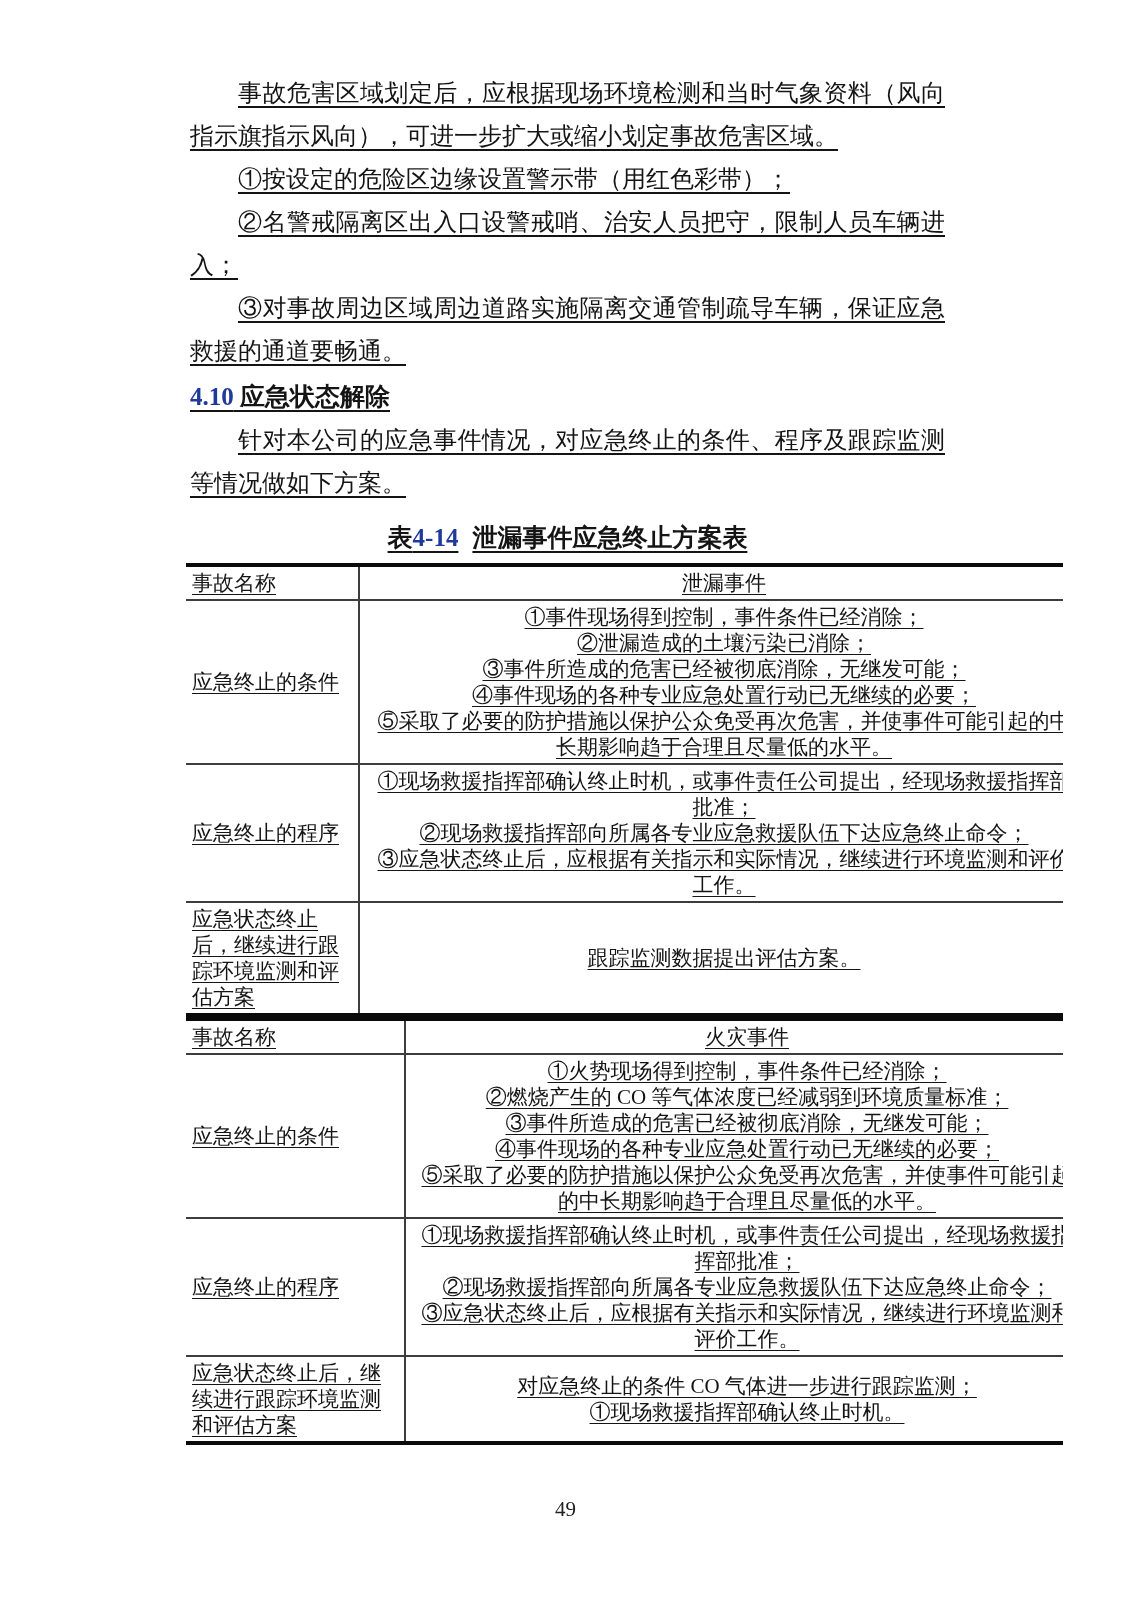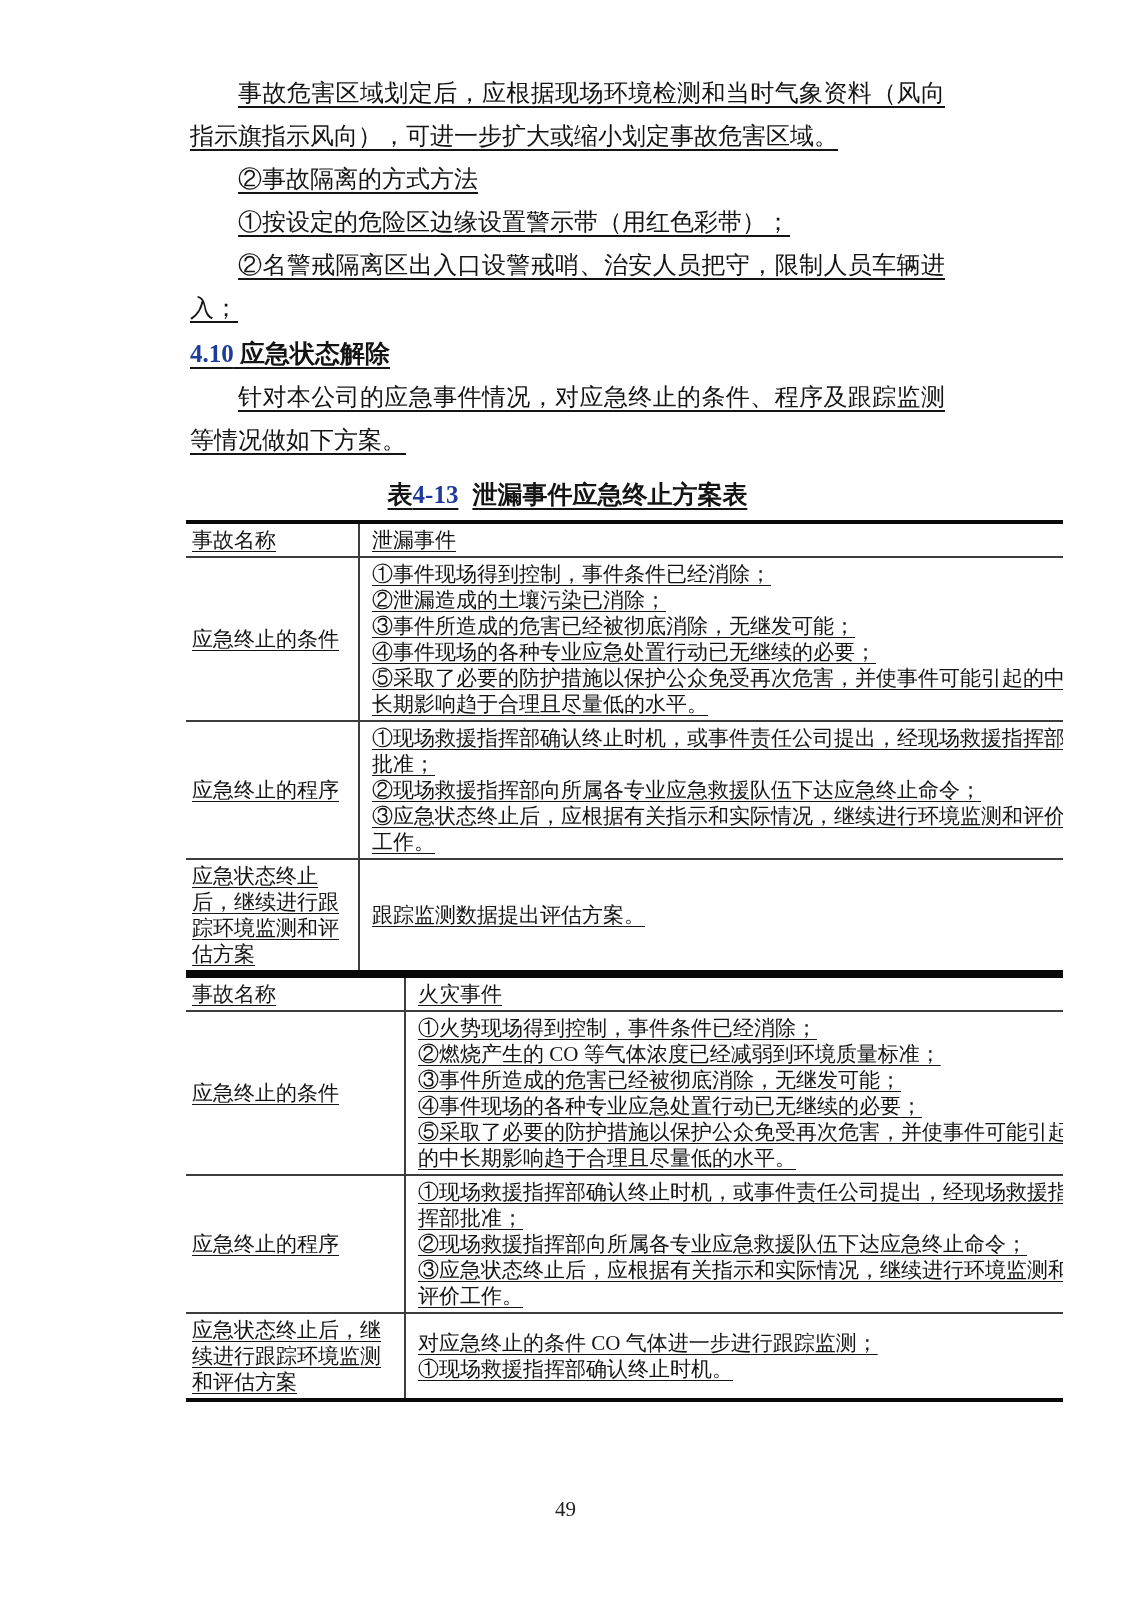--- a/index.html
+++ b/index.html
@@ -65,20 +65,21 @@
     vertical-align:middle;
     border-right:2px solid #3d3d3d;
     padding:3px 8px 3px 6px;
     line-height:26px;
   }
   table.t1 th.label { width:158px; }
   table.t2 th.label { width:204px; }
   table.plan td.content {
     vertical-align:middle;
     padding:3px 6px 3px 12px;
+    text-align:center;
   }
   .cell-text, .item {
     text-decoration:underline;
     text-underline-offset:4px;
     text-decoration-thickness:1.2px;
     line-height:26px;
   }
   .item { display:block; }
 
   
@@ -90,30 +91,30 @@
     font-size:21px;
     color:#222;
   }
 </style>
 </head>
 <body>
 
 <div class="page">
 
   <p class="body indent">事故危害区域划定后，应根据现场环境检测和当时气象资料（风向指示旗指示风向），可进一步扩大或缩小划定事故危害区域。</p>
-  <p class="body indent">②事故隔离的方式方法</p>
   <p class="body indent">①按设定的危险区边缘设置警示带（用红色彩带）；</p>
   <p class="body indent">②名警戒隔离区出入口设警戒哨、治安人员把守，限制人员车辆进入；</p>
+  <p class="body indent">③对事故周边区域周边道路实施隔离交通管制疏导车辆，保证应急救援的通道要畅通。</p>
 
   <h2 class="section"><span class="num-blue">4.10</span> <span>应急状态解除</span></h2>
 
   <p class="body indent">针对本公司的应急事件情况，对应急终止的条件、程序及跟踪监测等情况做如下方案。</p>
 
   <div class="tbl-title">
-    <span class="inner"><span>表</span><span class="t-num">4-13</span><span>泄漏事件应急终止方案表</span></span>
+    <span class="inner"><span>表</span><span class="t-num">4-14</span><span>泄漏事件应急终止方案表</span></span>
   </div>
 
   <table class="plan t1">
     <tbody>
         <tr>
       <th class="label"><span class="cell-text">事故名称</span></th>
       <td class="content">
             <span class="item">泄漏事件</span>
           </td>
     </tr>

